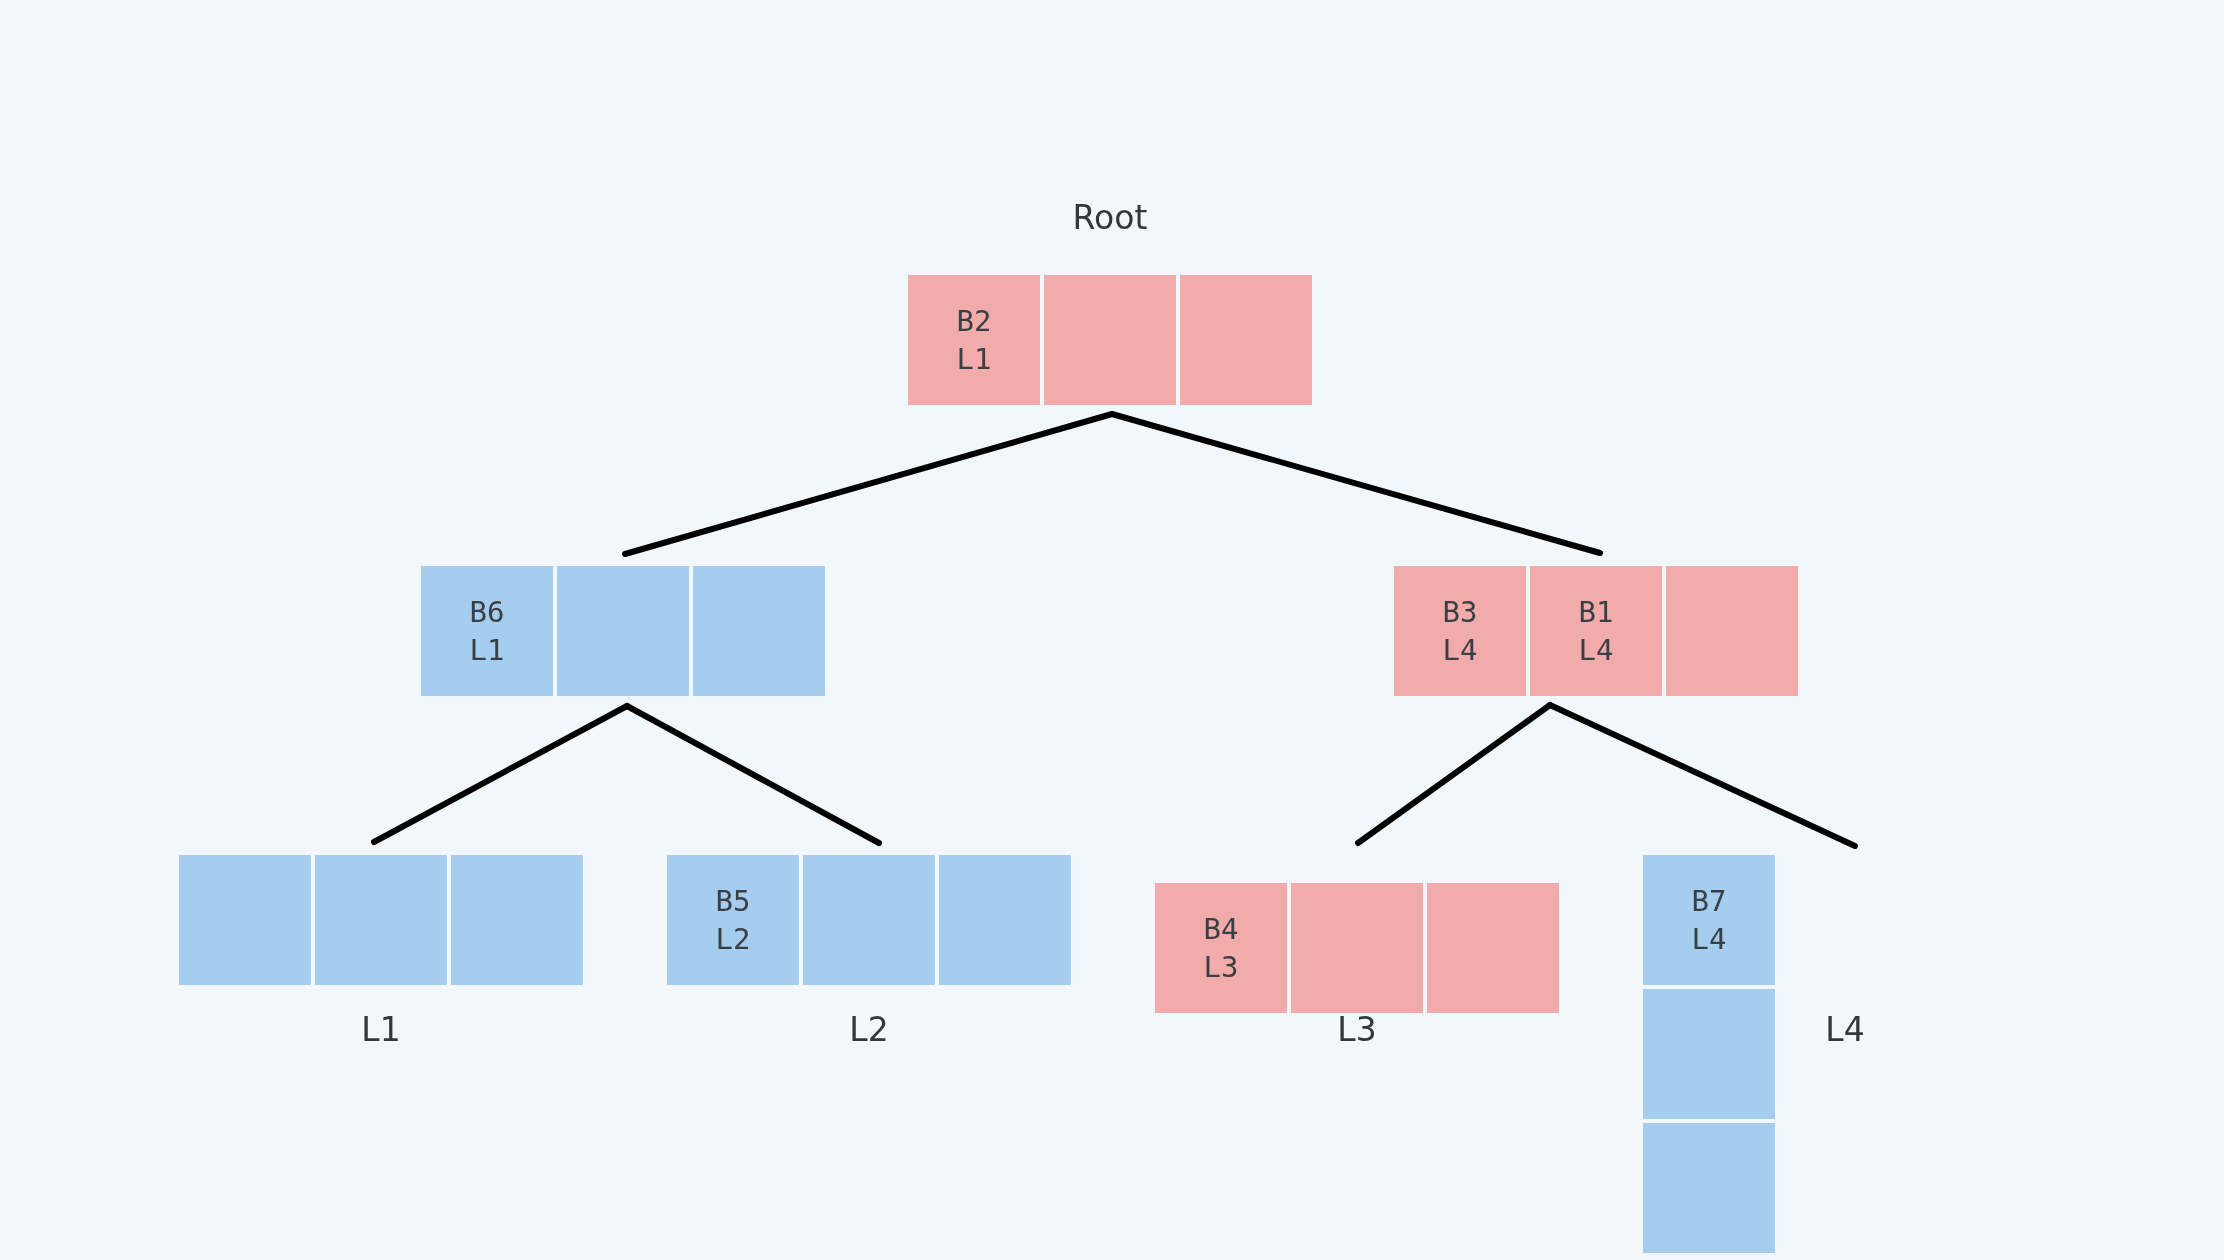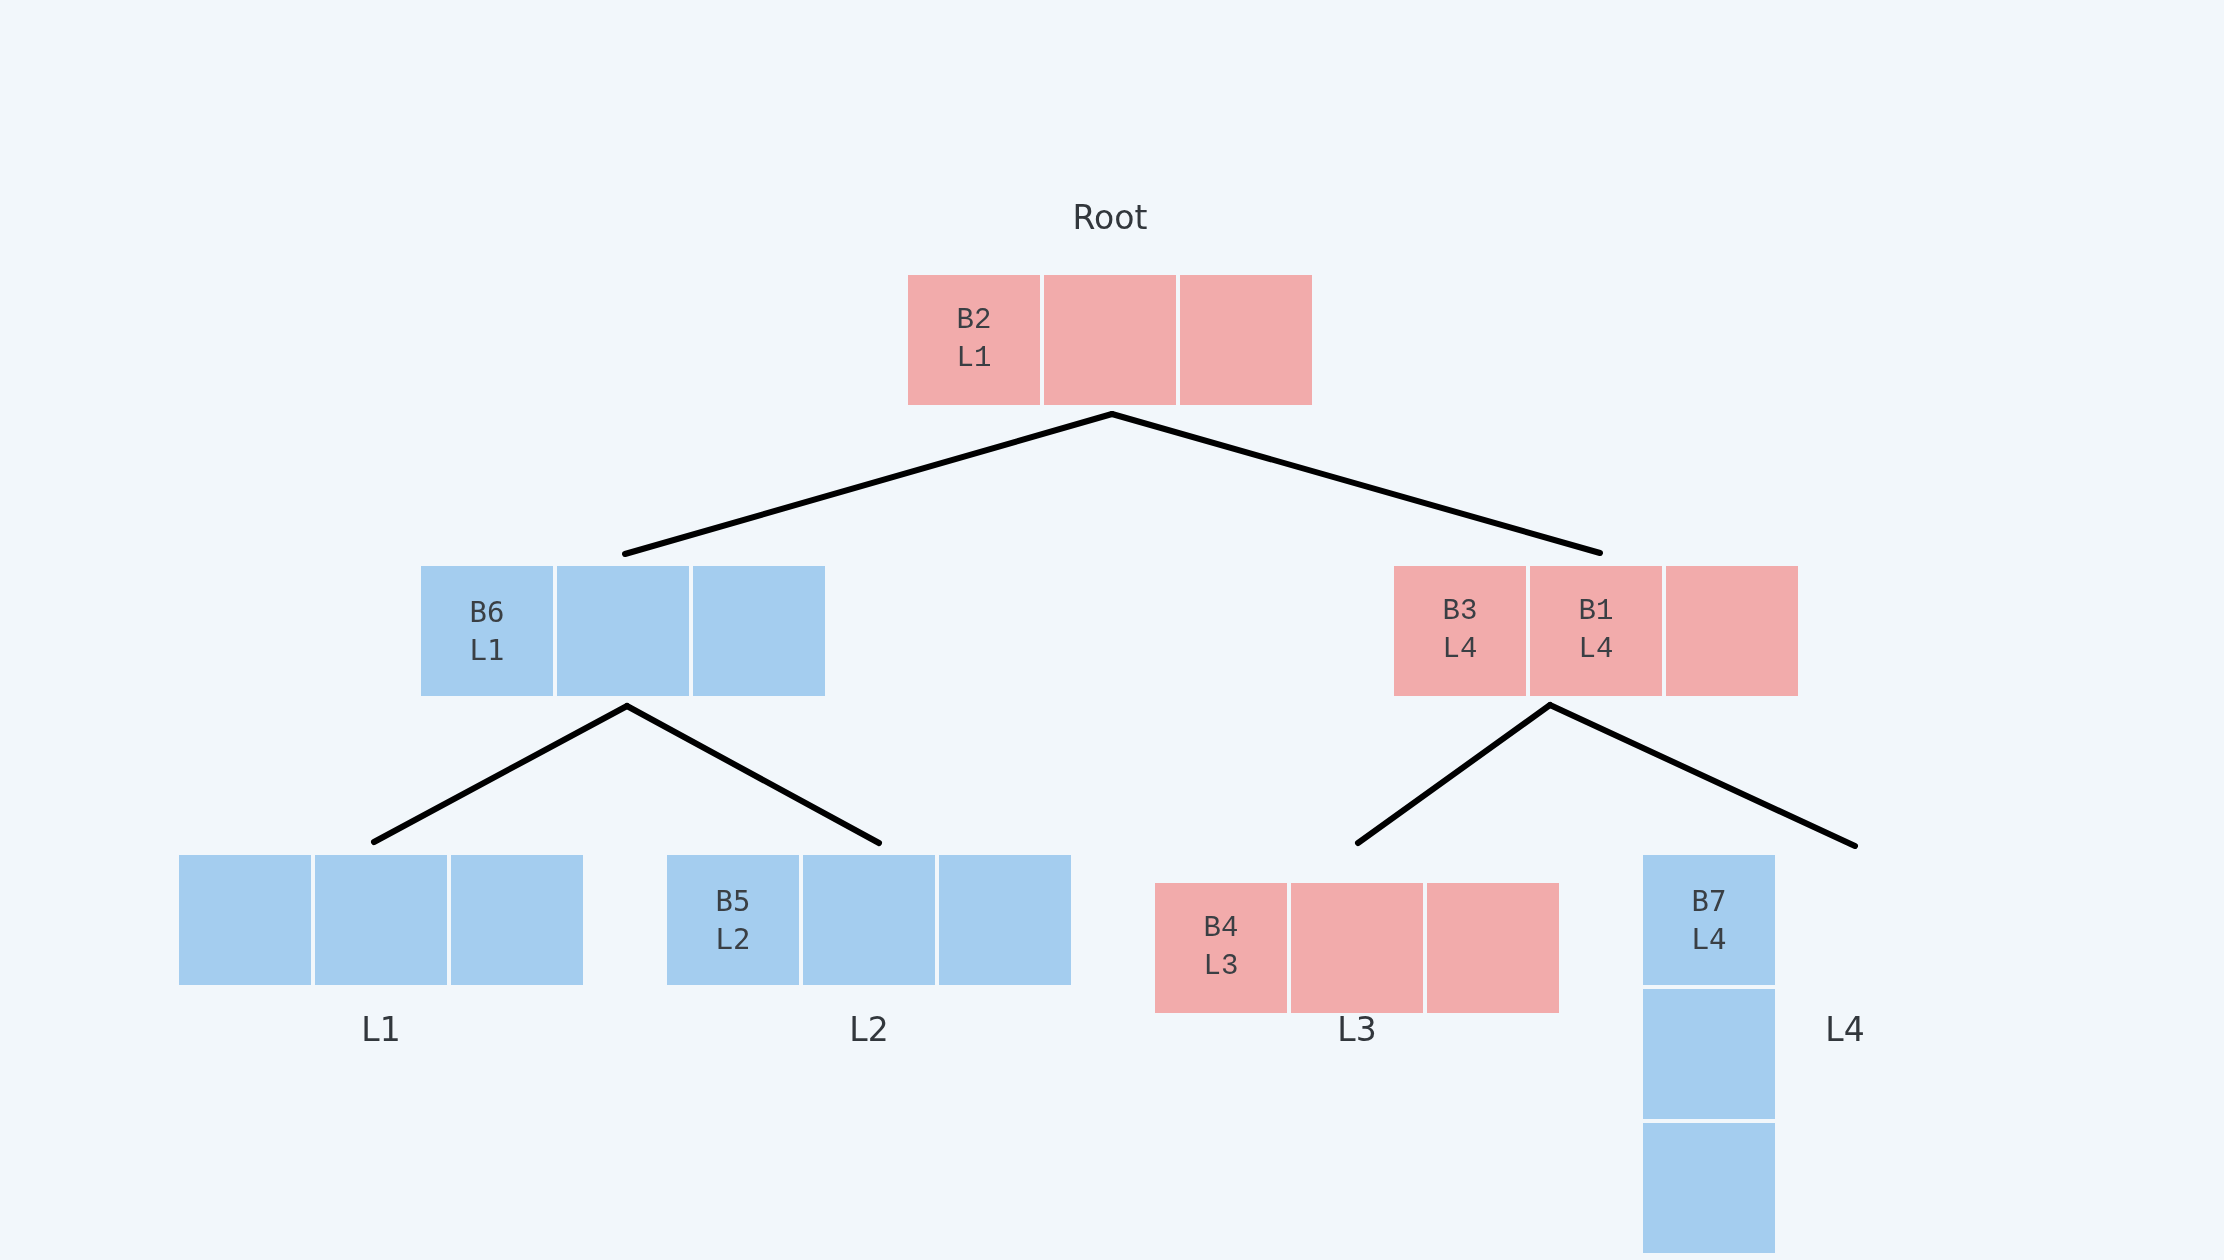--- a/index.html
+++ b/index.html
@@ -39,21 +39,21 @@
     display: flex;
     flex-direction: column;
     align-items: center;
     justify-content: center;
     font-family: "DejaVu Sans Mono", monospace;
     font-size: 29px;
     line-height: 1.32;
     color: #3a3f44;
     letter-spacing: 0px;
   }
-  .cell.pink { background: #f2abab; font-family: Liberation Mono, monospace; }
+  .cell.pink { background: #f2abab; }
   .cell.blue { background: #a4cdef; }
   .cell .ln { display: block; }
   .node-caption {
     position: absolute;
     font-family: "DejaVu Sans", sans-serif;
     font-size: 33px;
     color: #32373c;
     white-space: nowrap;
     text-align: center;
   }

